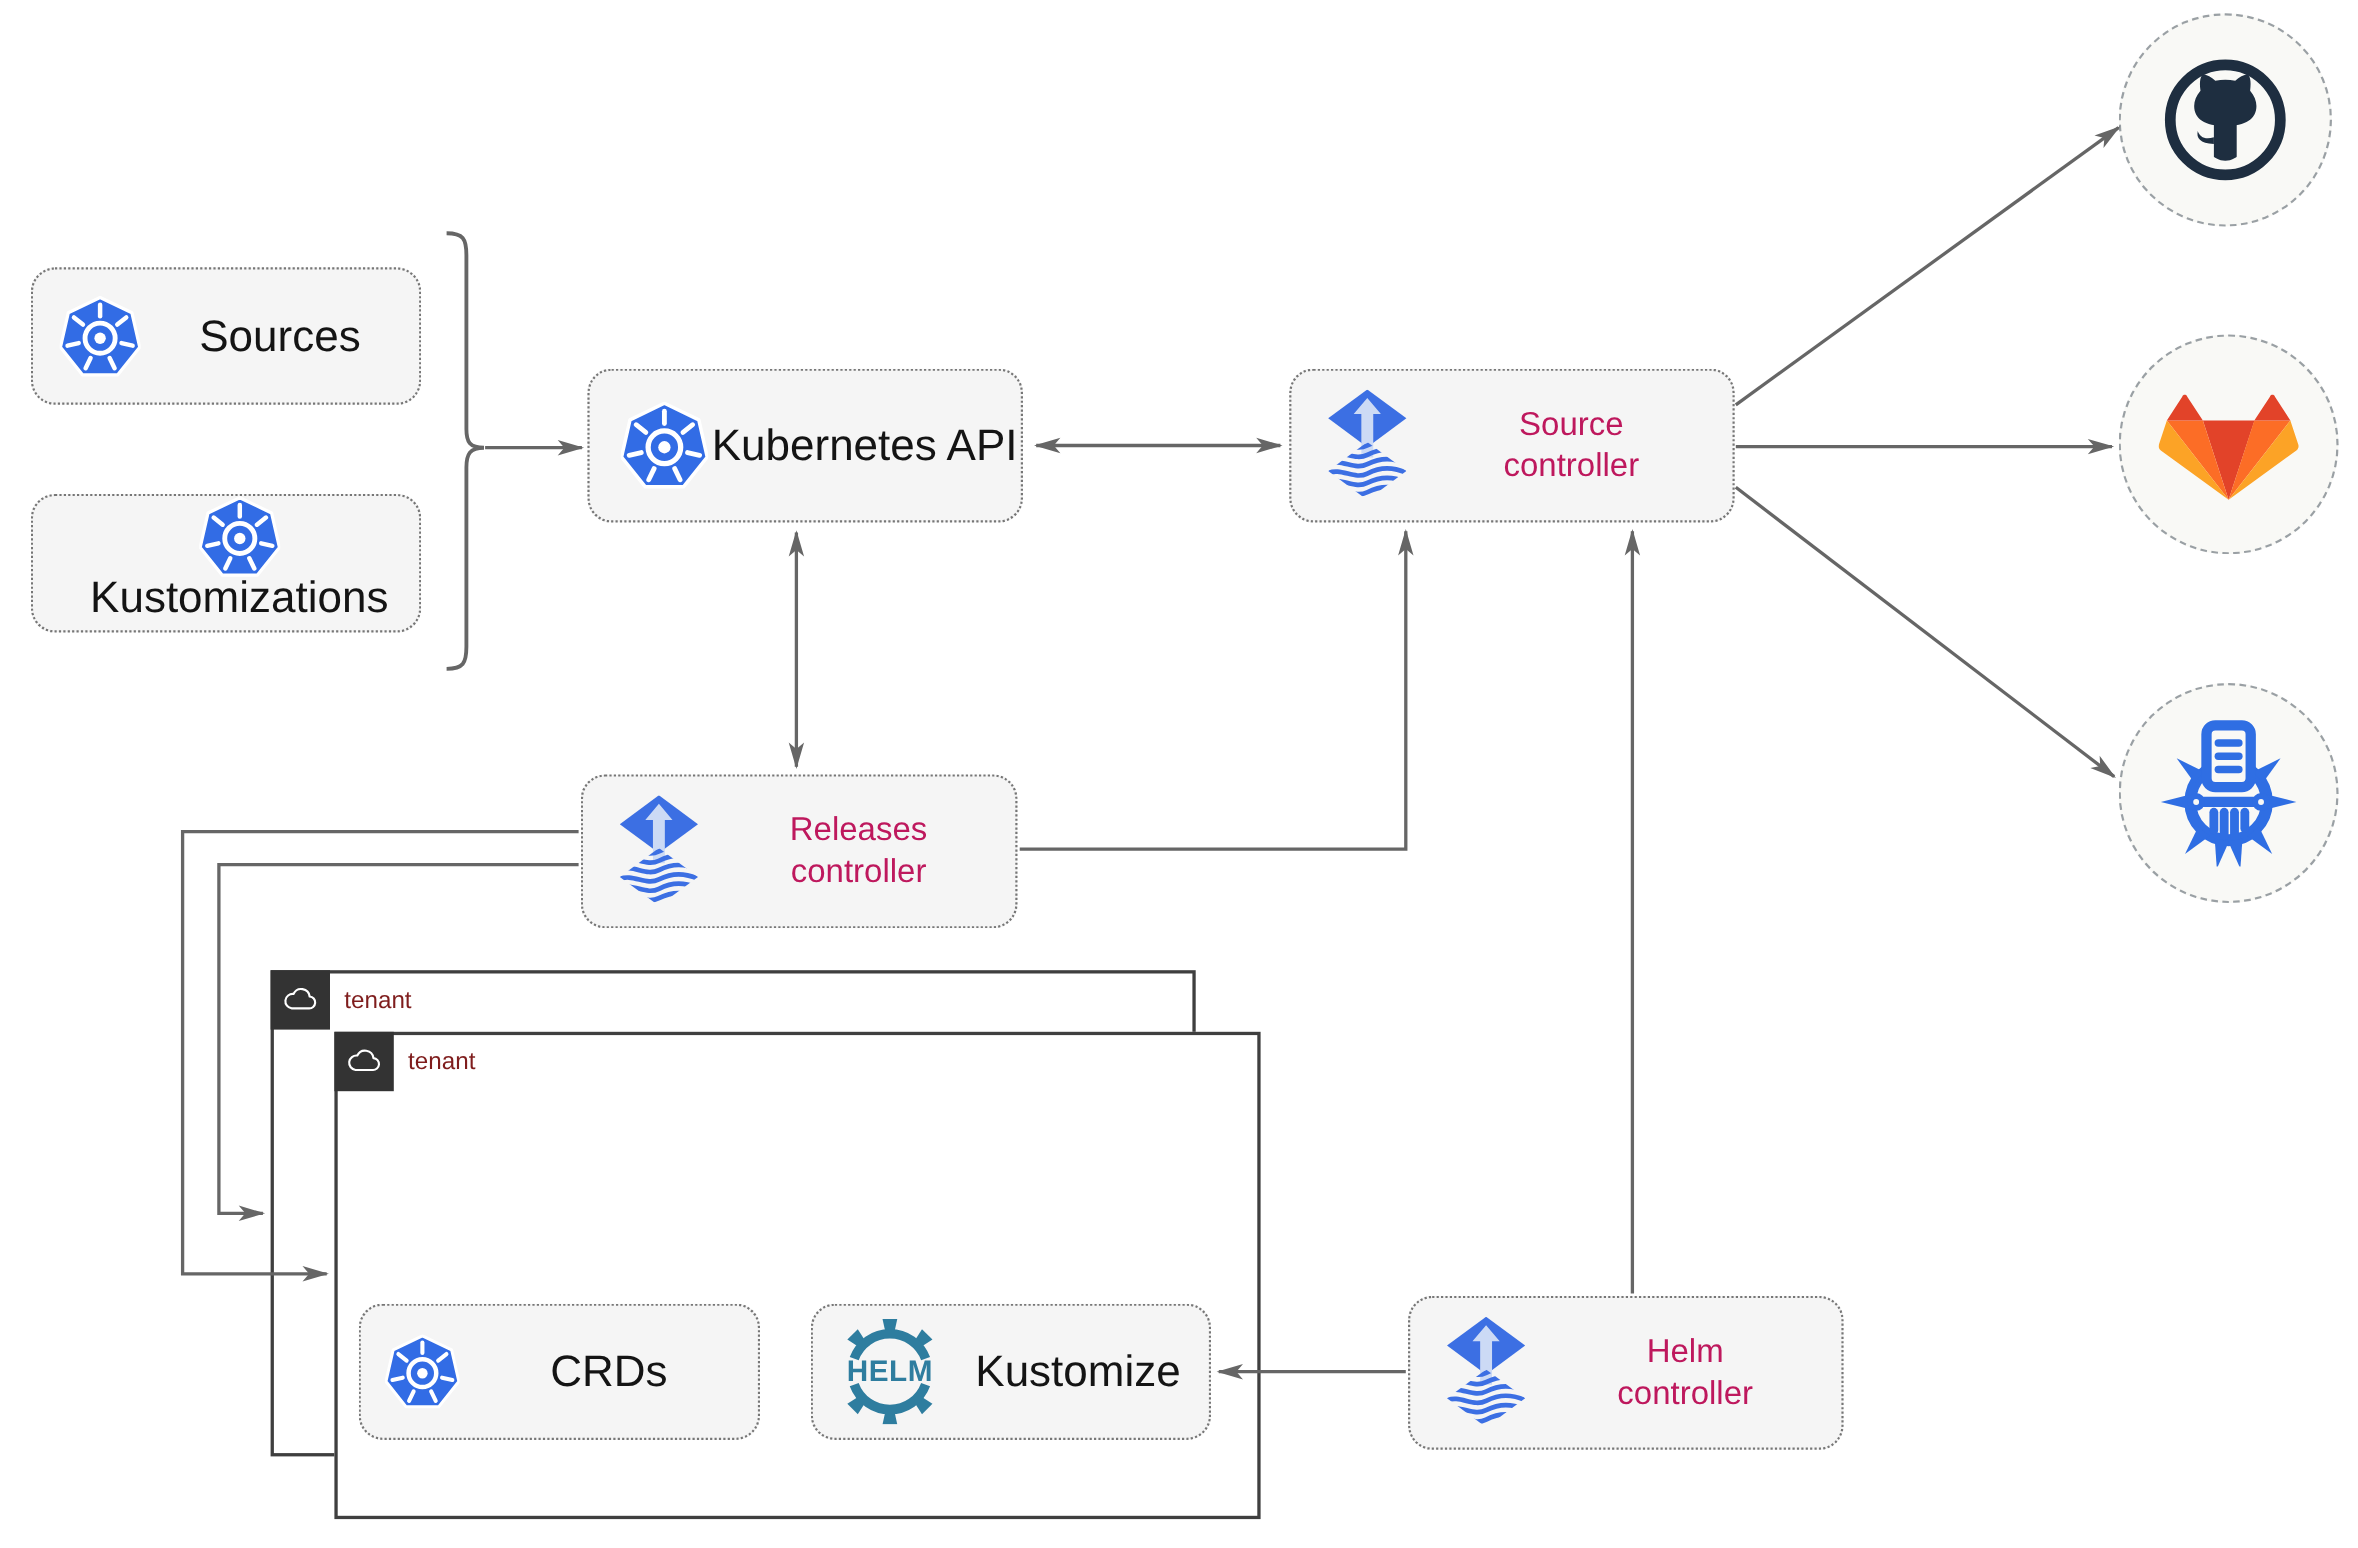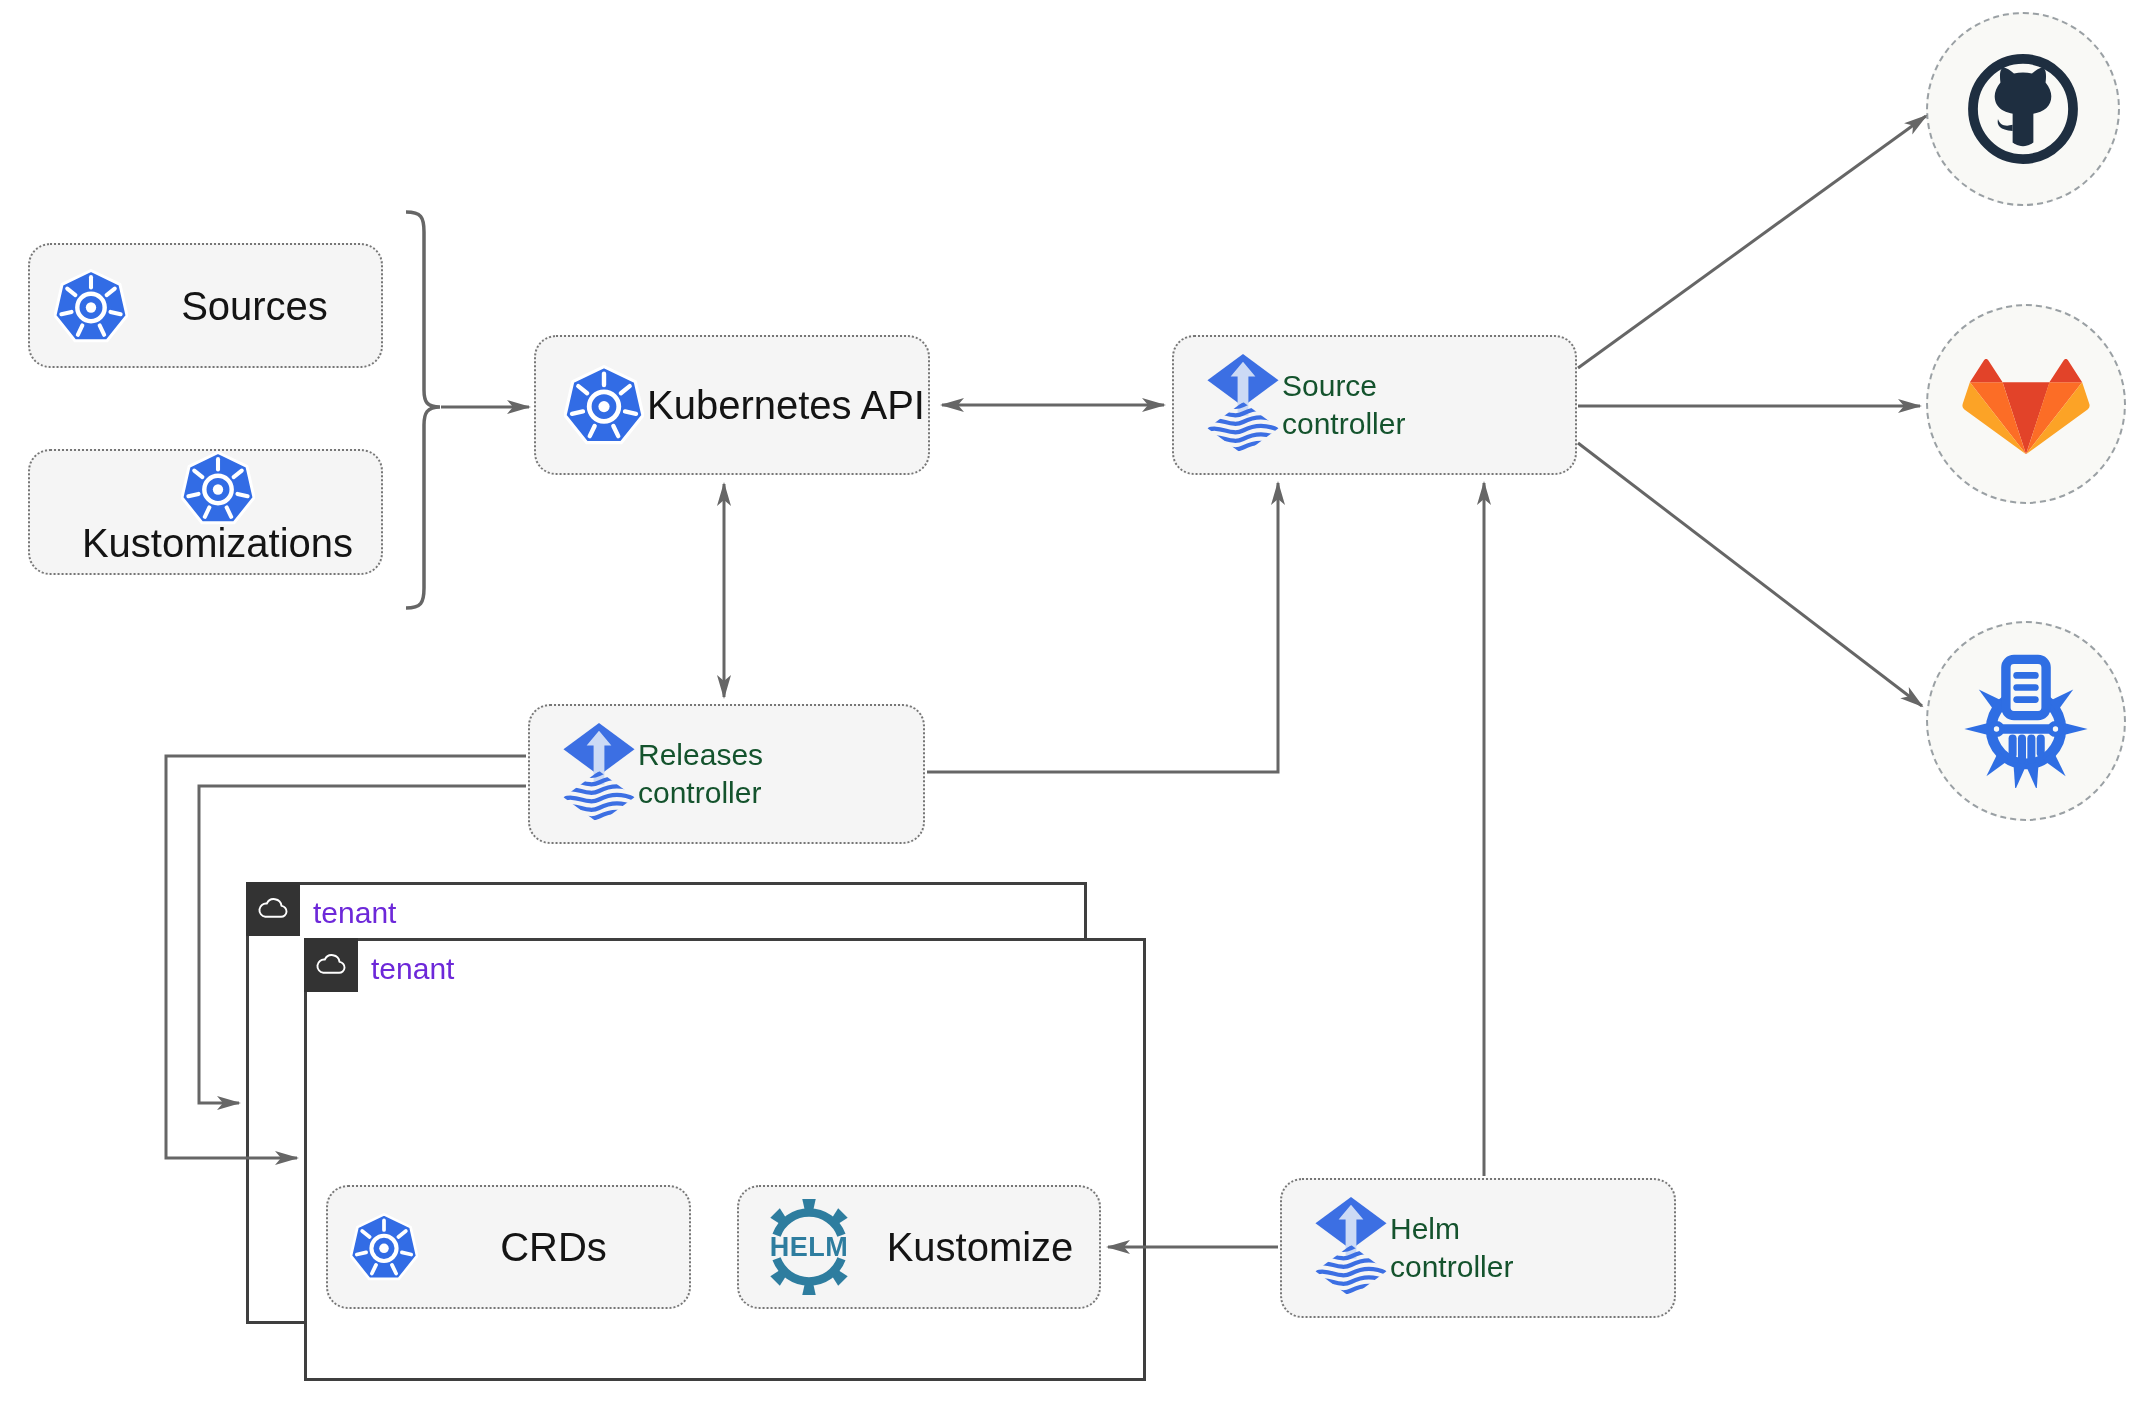--- a/index.html
+++ b/index.html
@@ -18,32 +18,32 @@
   .tenant-box{
     position:absolute;background:#ffffff;border:3px solid #3f3f3f;box-sizing:border-box;
   }
   .tenant-outer{z-index:4;}
   .tenant-inner{z-index:5;}
   .tenant-tab{
     position:absolute;left:-3px;top:-3px;width:54px;height:54px;background:#333333;
     display:flex;align-items:center;justify-content:center;
   }
   .tenant-label{
-    position:absolute;left:64px;top:11px;font-size:30px;color:#6d28d9;
+    position:absolute;left:64px;top:11px;font-size:22px;color:#7f1d1d;
   }
   .remote-circle{
     position:absolute;border-radius:50%;background:#f9f9f6;border:2.5px dashed #9aa0a4;
     display:flex;align-items:center;justify-content:center;box-sizing:border-box;z-index:10;
   }
   .overlay{position:absolute;left:0;top:0;z-index:50;pointer-events:none;}
   .helm-word{
     position:absolute;top:50%;left:50%;transform:translate(-50%,-50%);
     font-weight:bold;font-size:27px;letter-spacing:.5px;color:#2e7d9f;white-space:nowrap;
   }
-  .ctrl-label{flex:1;font-size:30px;color:#14532d;line-height:38px;}
+  .ctrl-label{flex:1;text-align:center;font-size:30px;color:#be185d;line-height:38px;}
 </style>
 </head>
 <body>
 
 <svg width="0" height="0" style="position:absolute" aria-hidden="true">
   <defs>
     <symbol id="sym-k8s" viewBox="0 0 100 100">
       <polygon points="50,2 10.9,20.8 1.3,63.1 28.3,97 71.7,97 98.7,63.1 89.1,20.8" fill="#326ce5" stroke="#ffffff" stroke-width="4" stroke-linejoin="round"></polygon>
       <circle cx="50" cy="52" r="18.5" fill="none" stroke="#ffffff" stroke-width="6"></circle>
       <circle cx="50" cy="52" r="7" fill="#ffffff"></circle>

